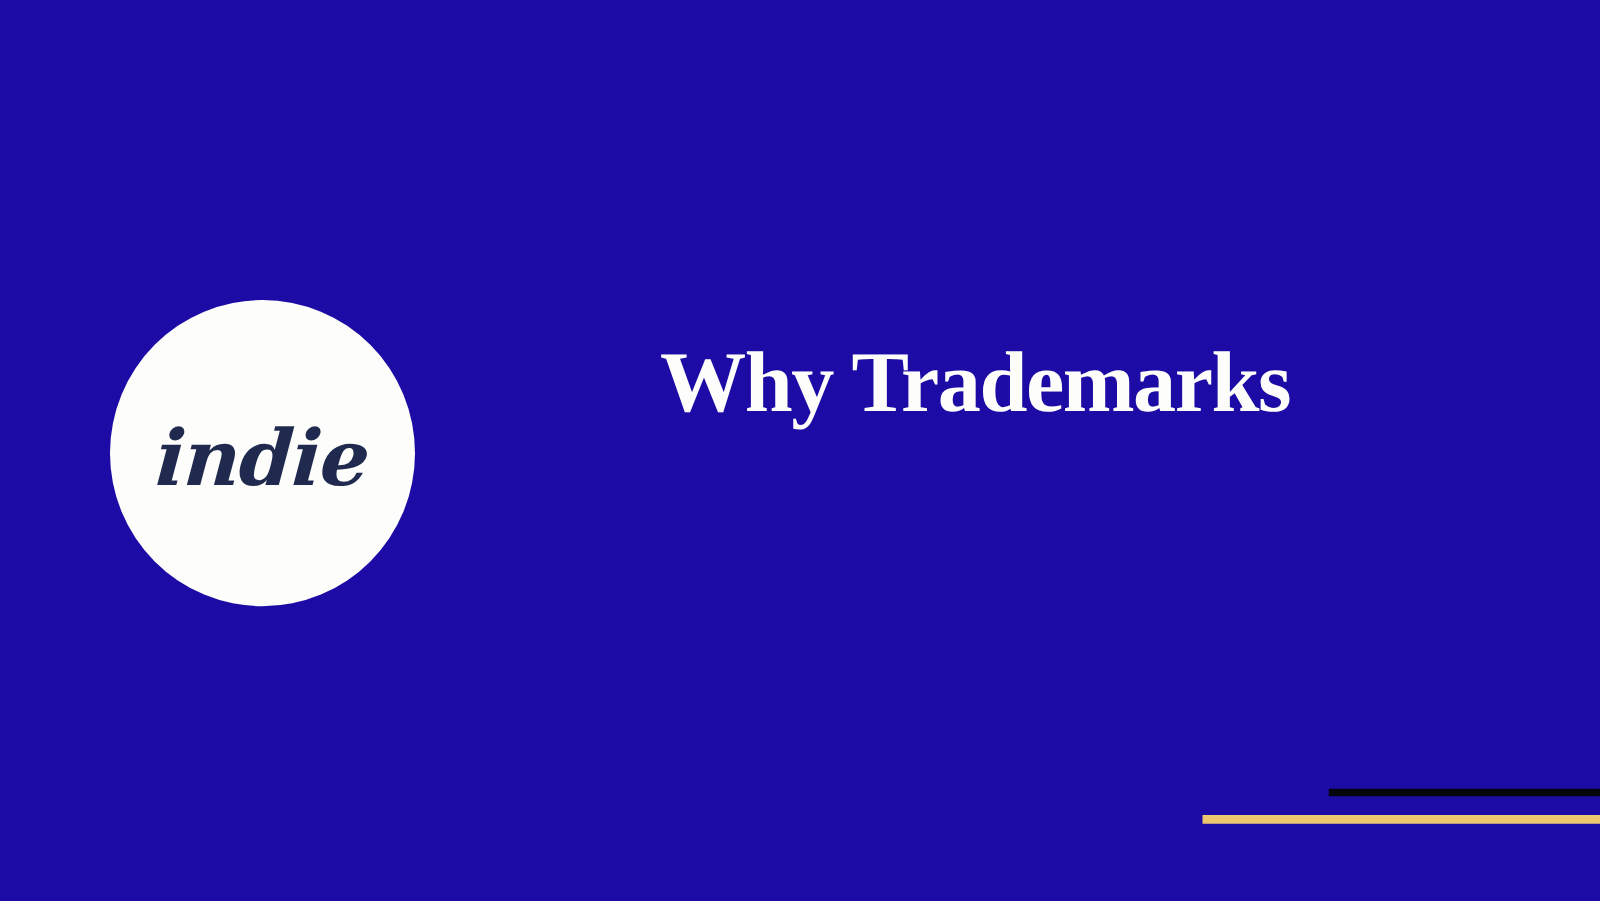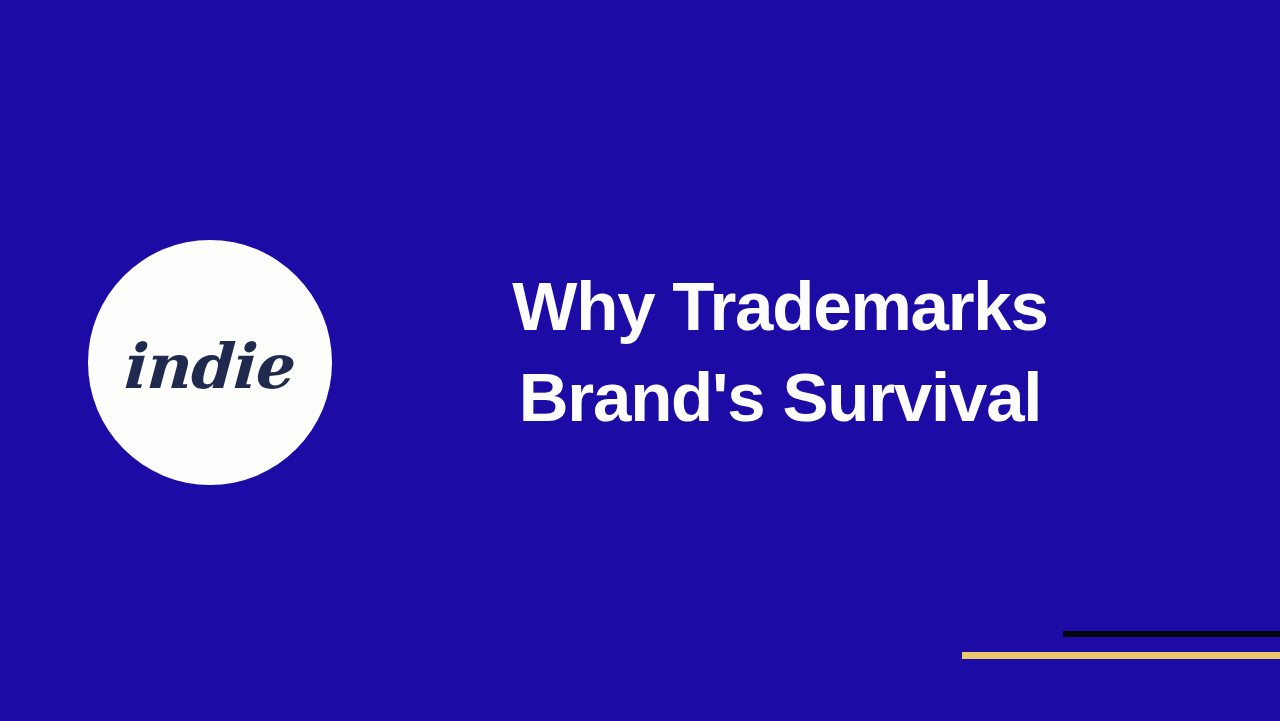--- a/index.html
+++ b/index.html
@@ -46,21 +46,21 @@
   }
 
   
   #headline {
     position: absolute;
     left: 400px;
     top: 215px;
     width: 760px;
     text-align: center;
     color: #fdfdfb;
-    font-family: Liberation Sans, sans-serif;
+    font-family: Liberation Serif, serif;
     font-weight: 700;
     font-size: 69px;
     line-height: 91px;
     letter-spacing: -1.2px;
     -webkit-font-smoothing: antialiased;
   }
   #headline .hl-line {
     display: block;
     white-space: nowrap;
   }
@@ -87,19 +87,18 @@
 <body>
 
 <div id="slide">
 
   <div id="logo-badge">
     <span id="logo-wordmark">indie</span>
   </div>
 
   <h1 id="headline">
     <span class="hl-line">Why Trademarks</span>
-    <span class="hl-line">Brand's Survival</span>
   </h1>
 
   <div id="accent-rule-dark"></div>
   <div id="accent-rule-gold"></div>
 
 </div>
 
 </body></html>

